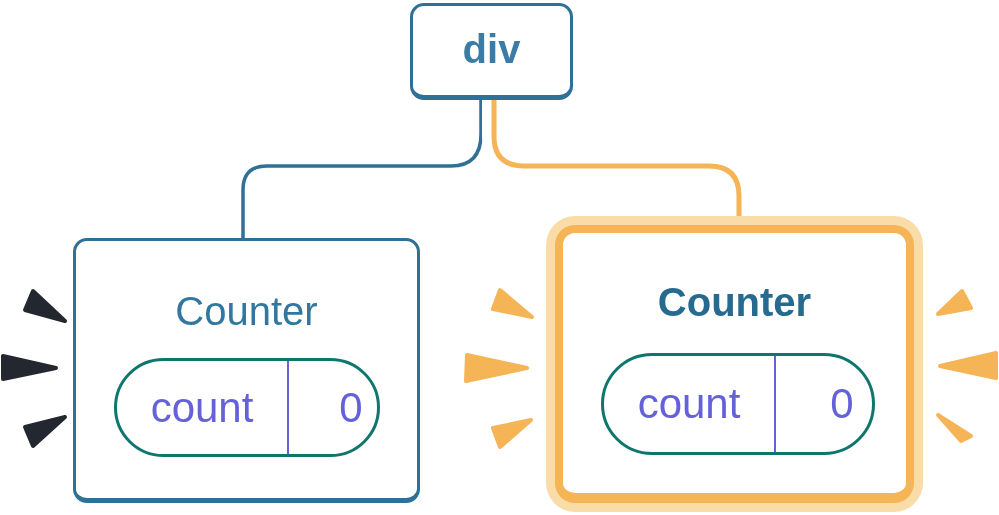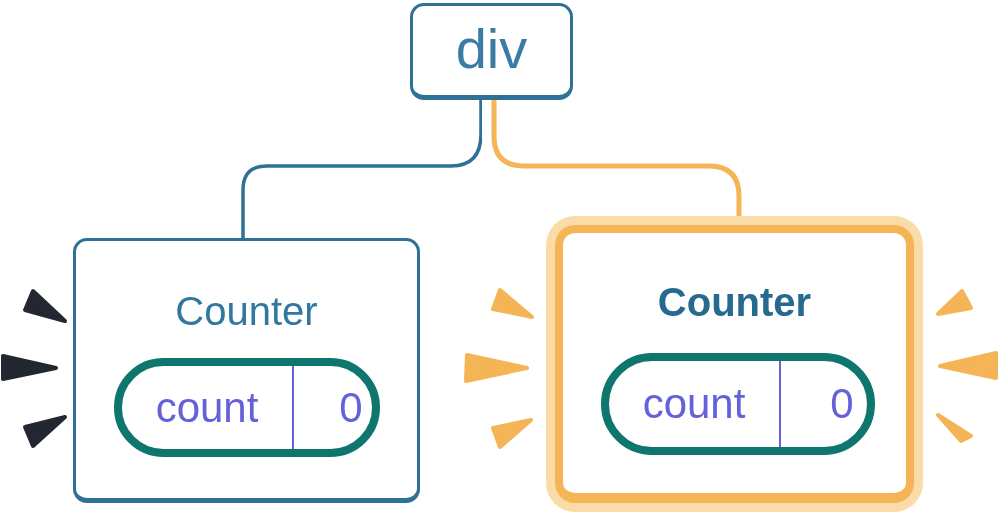--- a/index.html
+++ b/index.html
@@ -19,21 +19,21 @@
     background:#ffffff;
     z-index:2;
   }
   .div-box{
     left:410px;top:3px;width:163px;height:97px;
     border:3px solid #2E7096;border-bottom-width:5px;
     border-radius:14px;
     display:flex;align-items:center;justify-content:center;
   }
   .div-label{
-    font-size:56px;font-weight:400;color:#3A7CA6;line-height:1;
+    font-size:40px;font-weight:700;color:#3A7CA6;line-height:1;
     padding-bottom:4px;
   }
   .counter-left{
     left:73px;top:238px;width:347px;height:265px;
     border:3px solid #2E7096;border-bottom-width:5px;
     border-radius:14px;
   }
   .counter-right{
     left:555px;top:225px;width:359px;height:278px;
     border:8px solid #F5B455;border-bottom-width:10px;
@@ -42,21 +42,21 @@
   }
   .counter-title{
     position:absolute;left:0;right:0;top:46px;height:48px;
     display:flex;align-items:center;justify-content:center;
     font-size:40px;line-height:1;text-align:center;
   }
   .counter-left .counter-title{color:#3177A0;font-weight:500;}
   .counter-right .counter-title{top:45px;color:#276A8F;font-weight:700;}
   .state-pill{
     position:absolute;
-    border:8px solid #0f766e;
+    border:3px solid #0f766e;
     border-radius:60px;
     display:flex;align-items:stretch;
     color:#6561D9;
     background:#ffffff;
     gap:36px;
   }
   .counter-left .state-pill{left:38px;top:117px;width:266px;height:99px;}
   .counter-right .state-pill{left:38px;top:120px;width:274px;height:102px;}
   .pill-key{
     width:172px;

